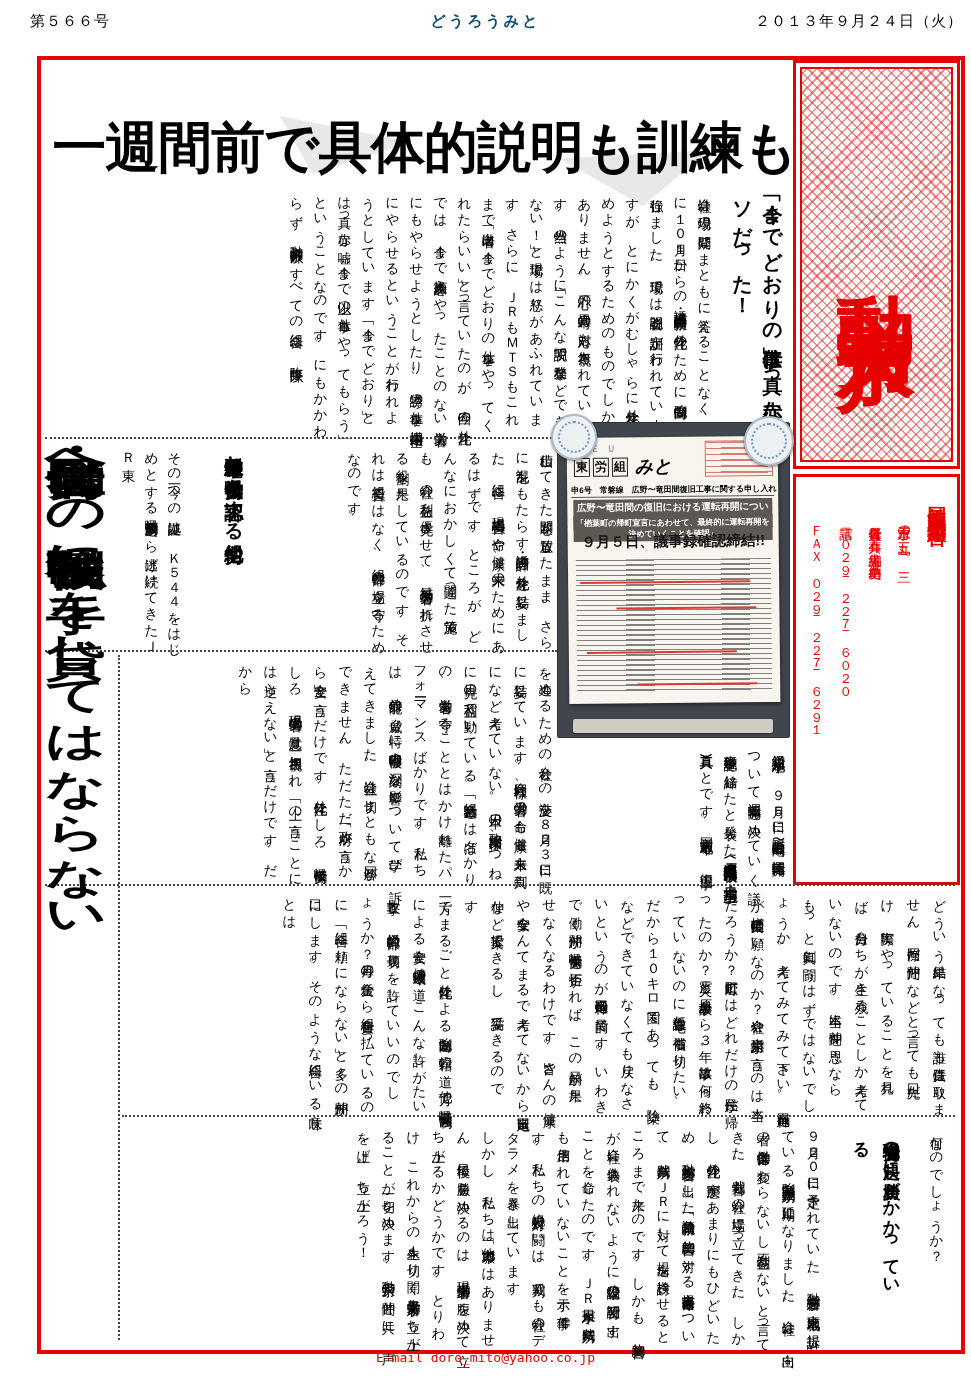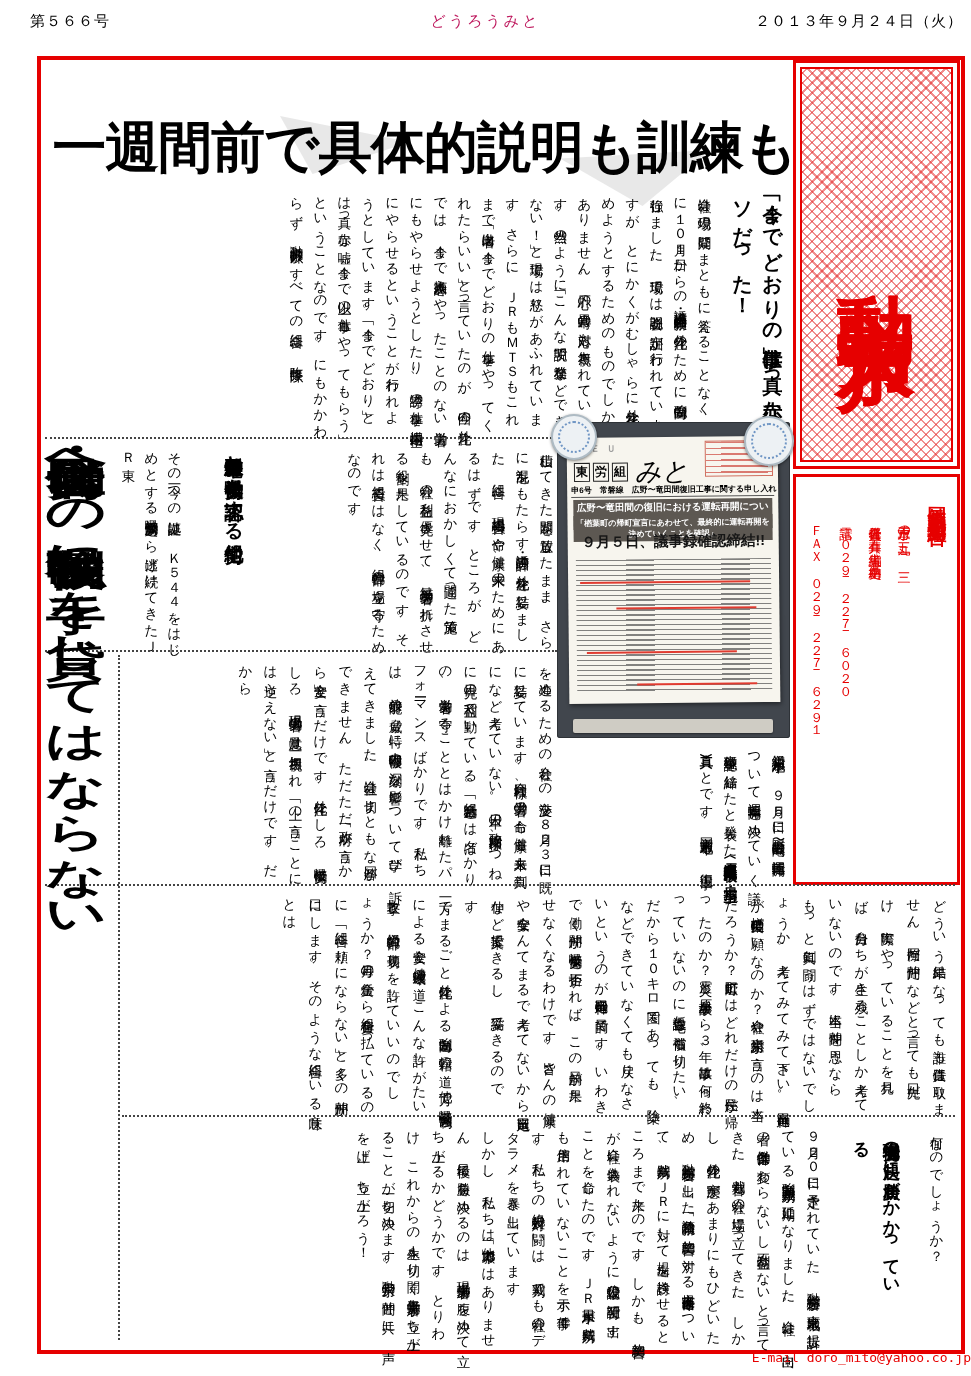--- a/index.html
+++ b/index.html
@@ -2,21 +2,21 @@
 <html><head>
 <meta charset="utf-8">
 <style>
   html,body{margin:0;padding:0;background:#fff;}
   .page{position:relative;width:971px;height:1376px;background:#fff;
         font-family:"Liberation Sans",sans-serif;overflow:hidden;color:#000;padding-left:20px;}
   .abs{position:absolute;}
   .vtext{writing-mode:vertical-rl;text-orientation:mixed;}
   
   .runhead{font-size:15px;letter-spacing:1px;}
-  .runhead.center{color:#be185d;font-weight:normal;letter-spacing:3px;}
+  .runhead.center{color:#0c4a6e;font-weight:bold;letter-spacing:3px;}
   
   .frame{left:37px;top:56px;width:920px;height:1290px;border:4px solid #e60000;}
   
   .blackbanner{left:48px;top:63px;width:736px;height:50px;background:#000;border-radius:26px;
     color:#fff;font-weight:bold;font-size:34px;line-height:50px;text-align:center;letter-spacing:2px;
     font-family:"Liberation Sans",sans-serif;}
   .mainhead{left:45px;top:112px;width:742px;height:72px;font-size:55px;font-weight:900;
     text-align:center;line-height:70px;letter-spacing:-1px;transform:scaleX(.98);white-space:nowrap;}
   .halft{background:#d6d6d6;opacity:.55;}
   .halft1{left:280px;top:116px;width:130px;height:58px;clip-path:polygon(0 0,100% 45%,25% 100%);}
@@ -62,34 +62,34 @@
     box-shadow:0 1px 3px rgba(0,0,0,.5);}
   .badge i{position:absolute;inset:5px;border-radius:50%;border:2px dotted #3a6fb0;opacity:.7;}
   .badge-l{left:-6px;top:-8px;width:42px;height:42px;}
   .badge-r{right:-4px;top:-6px;width:46px;height:46px;}
   .reu{position:absolute;left:8px;top:5px;font-size:9px;letter-spacing:7px;color:#9a9a9a;font-weight:bold;}
   .hdrbox{position:absolute;right:5px;top:4px;width:66px;height:34px;border:1px solid #d07060;
     background:repeating-linear-gradient(to bottom,rgba(208,80,70,.75) 0 1.5px,transparent 1.5px 6px);}
   .unionrow{position:absolute;left:7px;top:17px;white-space:nowrap;}
   .unionrow .boxed{display:inline-block;border:1.5px solid #222;font-size:12px;font-weight:bold;
     padding:0 1px;margin-right:3px;vertical-align:middle;}
-  .unionrow .mito{font-size:26px;font-weight:400;font-style:italic;vertical-align:middle;margin-left:4px;margin-top:9px;}
+  .unionrow .mito{font-size:18px;font-weight:700;font-style:italic;vertical-align:middle;margin-left:4px;margin-top:9px;}
   .subject{position:absolute;left:4px;top:47px;width:203px;font-size:8px;font-weight:bold;
     border-bottom:1px solid #555;padding-bottom:1px;white-space:nowrap;}
   .docbanner{position:absolute;left:6px;width:199px;background:#5d5852;color:#fff;font-weight:bold;
     text-align:center;}
   .docb1{top:62px;font-size:9.5px;padding:2px 0;}
   .docb2{top:78px;font-size:8px;padding:2px 0;}
   .docb3{position:absolute;left:6px;top:95px;width:199px;text-align:center;font-size:14.5px;
     font-weight:900;color:#161616;}
   .docbody{position:absolute;left:8px;top:122px;width:195px;height:132px;
     background:repeating-linear-gradient(to bottom,rgba(90,90,90,.75) 0 1.3px,transparent 1.3px 5px);}
   .redmark{position:absolute;height:2.2px;background:#e03b30;}
   
-  .email{left:0;top:1350px;width:971px;text-align:right;color:#e60000;
+  .email{left:0;top:1350px;width:971px;text-align:center;color:#e60000;
     font-family:"DejaVu Sans Mono",monospace;font-size:13px;}
 </style>
 </head>
 <body>
 
 <div class="page">
 
   <div class="abs runhead" style="left:30px;top:12px;">第５６６号</div>
   <div class="abs runhead center" style="left:0;top:12px;width:971px;text-align:center;">どうろうみと</div>
   <div class="abs runhead" style="right:28px;top:12px;">２０１３年９月２４日（火）</div>

